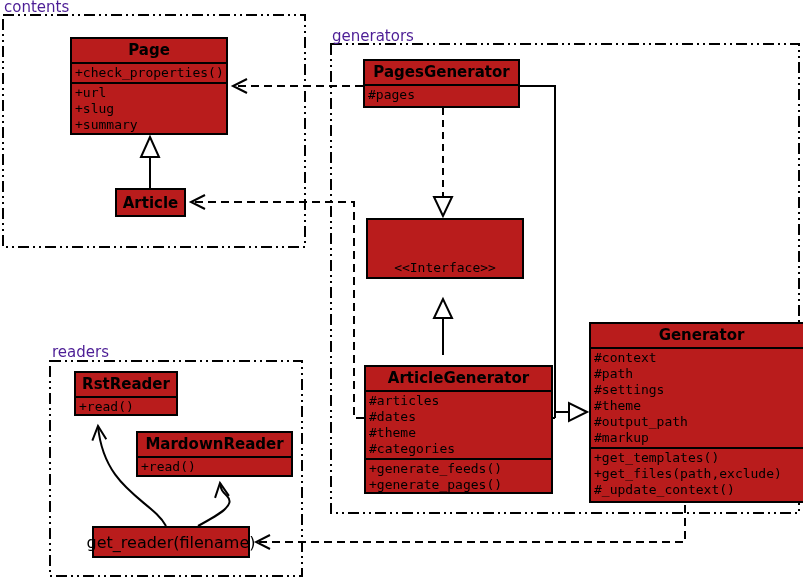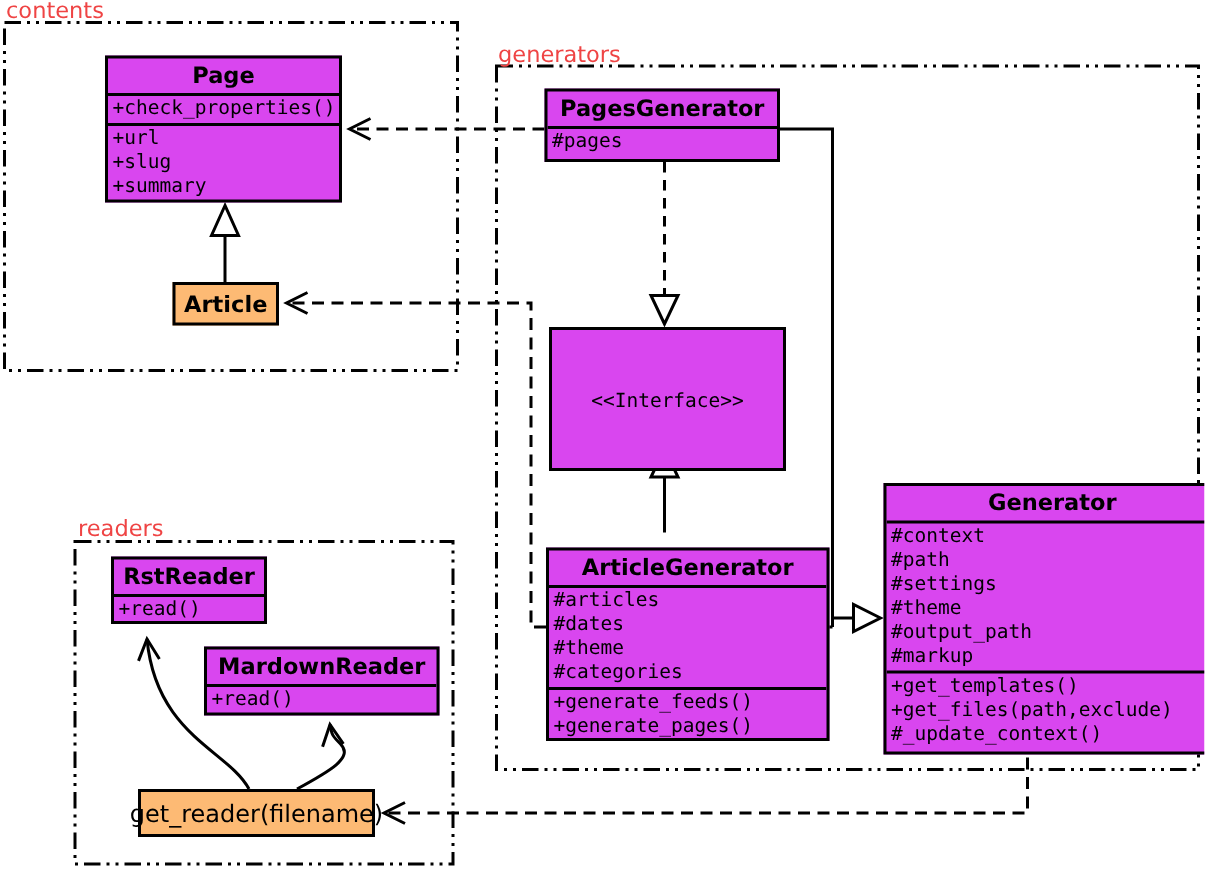--- a/index.html
+++ b/index.html
@@ -2,44 +2,44 @@
 <html><head>
 <meta charset="utf-8">
 <style>
   html,body{margin:0;padding:0;background:#ffffff;}
   #canvas{
     position:relative;width:803px;height:579px;background:#ffffff;
     font-family:"DejaVu Sans",sans-serif;color:#000;overflow:hidden;
   }
   #wires{position:absolute;left:0;top:0;width:803px;height:579px;}
   .pkg-label{
-    position:absolute;font-size:15px;line-height:16px;color:#ef4444;
+    position:absolute;font-size:15px;line-height:16px;color:#4c1d95;
     font-family:"DejaVu Sans",sans-serif;white-space:pre;
   }
   .cls{
-    position:absolute;background:#d946ef;border:2px solid #000;box-sizing:border-box;
+    position:absolute;background:#b91c1c;border:2px solid #000;box-sizing:border-box;
     display:flex;flex-direction:column;overflow:hidden;
   }
   .comp{box-sizing:border-box;}
   .comp + .comp{border-top:2px solid #000;}
   .comp.title{
     font-weight:bold;font-size:15px;line-height:19px;text-align:center;
     padding:2px 3px;white-space:pre;
   }
   .comp.title .stereotype{
     font-family:"DejaVu Sans Mono",monospace;font-weight:normal;
     font-size:13px;line-height:15px;
   }
   .comp.members{
     font-family:"DejaVu Sans Mono",monospace;font-size:13px;line-height:16px;
     padding:1px 3px;flex-shrink:0;
   }
   .comp.members .m{white-space:pre;}
   .plainbox{
-    position:absolute;background:#fdba74;border:2px solid #000;box-sizing:border-box;
+    position:absolute;background:#b91c1c;border:2px solid #000;box-sizing:border-box;
     display:flex;align-items:center;justify-content:center;white-space:pre;
   }
   .titleonly{font-weight:bold;font-size:15px;}
   .fncall{font-size:16px;}
 </style>
 </head>
 <body>
 
 <div id="canvas">
 
@@ -98,21 +98,21 @@
     <span>Article</span>
   </div>
 
   <div class="cls" style="left:363px;top:59px;width:157px;height:49px;">
     <div class="comp title">PagesGenerator</div>
     <div class="comp members">
       <div class="m">#pages</div>
     </div>
   </div>
 
-  <div class="cls" style="left:366px;top:218px;width:158px;height:96px;">
+  <div class="cls" style="left:366px;top:218px;width:158px;height:61px;">
     <div class="comp title">
       <div class="stereotype">&lt;&lt;Interface&gt;&gt;</div>
       
     </div>
 
   </div>
 
   <div class="cls" style="left:364px;top:365px;width:189px;height:129px;">
     <div class="comp title">ArticleGenerator</div>
     <div class="comp members">

